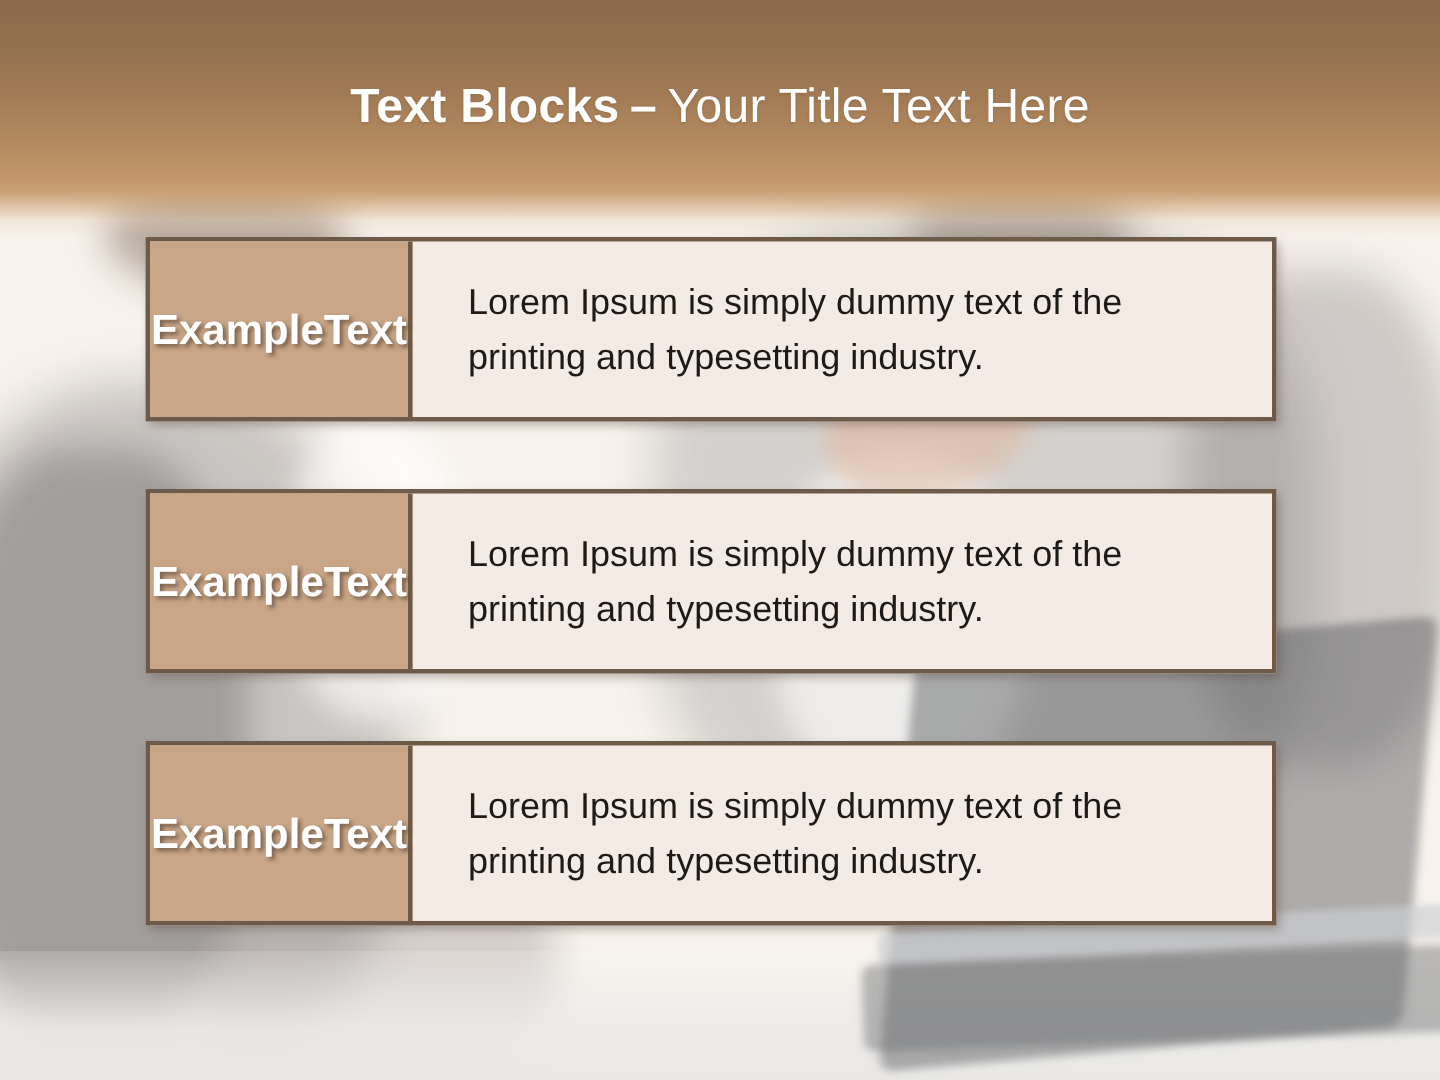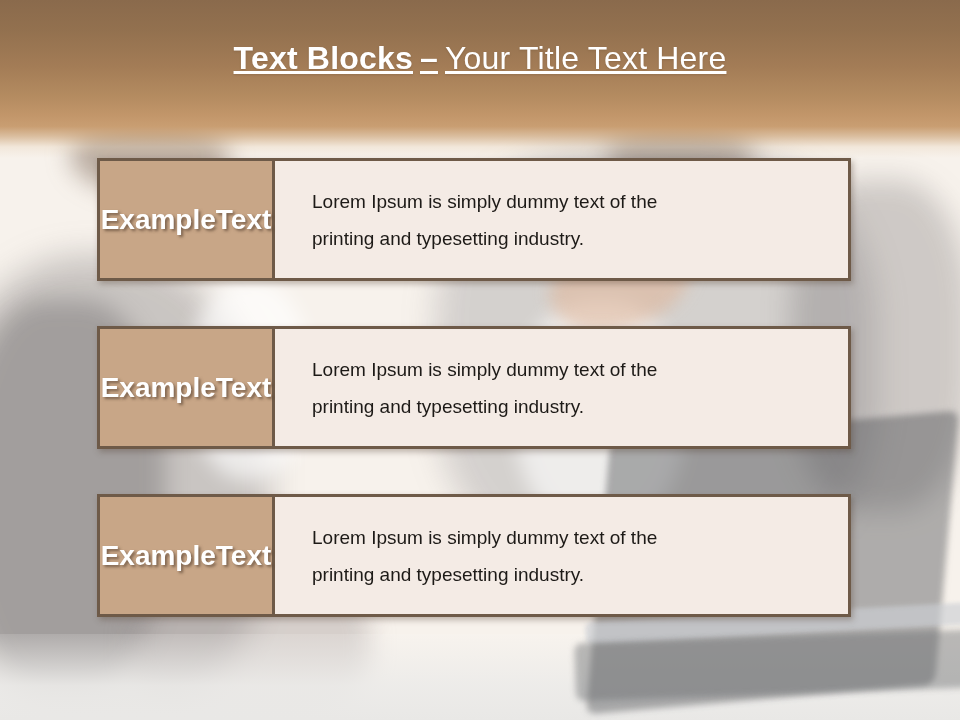--- a/index.html
+++ b/index.html
@@ -54,26 +54,25 @@
   
   .header {
     position: absolute; left: 0; top: 0; width: 960px; height: 158px; z-index: 2;
     background: linear-gradient(180deg,
       #8a6a4c 0%, #93714f 20%, #a37c56 42%, #b58c61 62%,
       #c2966a 73%, #c99e72 80%,
       rgba(205,166,124,0.70) 86%, rgba(230,207,178,0.30) 93%,
       rgba(247,240,232,0) 100%);
   }
   .title {
-    position: absolute; left: 0; top: 36px; width: 100%;
+    position: absolute; left: 0; top: 48px; width: 100%;
     margin: 0; text-align: center;
     font-size: 32px; line-height: 44px; font-weight: normal;
     color: #ffffff; letter-spacing: 0.2px;
     text-shadow: 0 1px 2px rgba(90, 64, 40, 0.25);
-    text-decoration: underline;
   }
   .t-bold { font-weight: bold; }
   .t-sep  { font-weight: bold; margin: 0 7px; }
 
   
   .blocks { position: absolute; left: 97px; top: 158px; width: 754px; z-index: 3; }
   .block {
     display: flex;
     height: 123px;
     margin-bottom: 45px;
@@ -86,21 +85,21 @@
     background: #c8a687;
     border-right: 3px solid #6e5a48;
     display: flex; flex-direction: row; justify-content: center; align-items: center;
     color: #ffffff; font-weight: bold; font-size: 28px; line-height: 37px;
     text-shadow: 2px 2px 3px rgba(96, 74, 56, 0.75);
   }
   .block-body {
     flex: 1;
     display: flex; flex-direction: column; justify-content: center;
     padding-left: 37px; padding-right: 12px;
-    color: #1d1a17; font-size: 19px; line-height: 37px;
+    color: #1d1a17; font-size: 24px; line-height: 37px;
   }
 </style>
 </head>
 <body>
 
 <div class="slide">
 
   <div class="photo">
     <div class="ph-left-hair"></div>
     <div class="ph-left-torso"></div>

